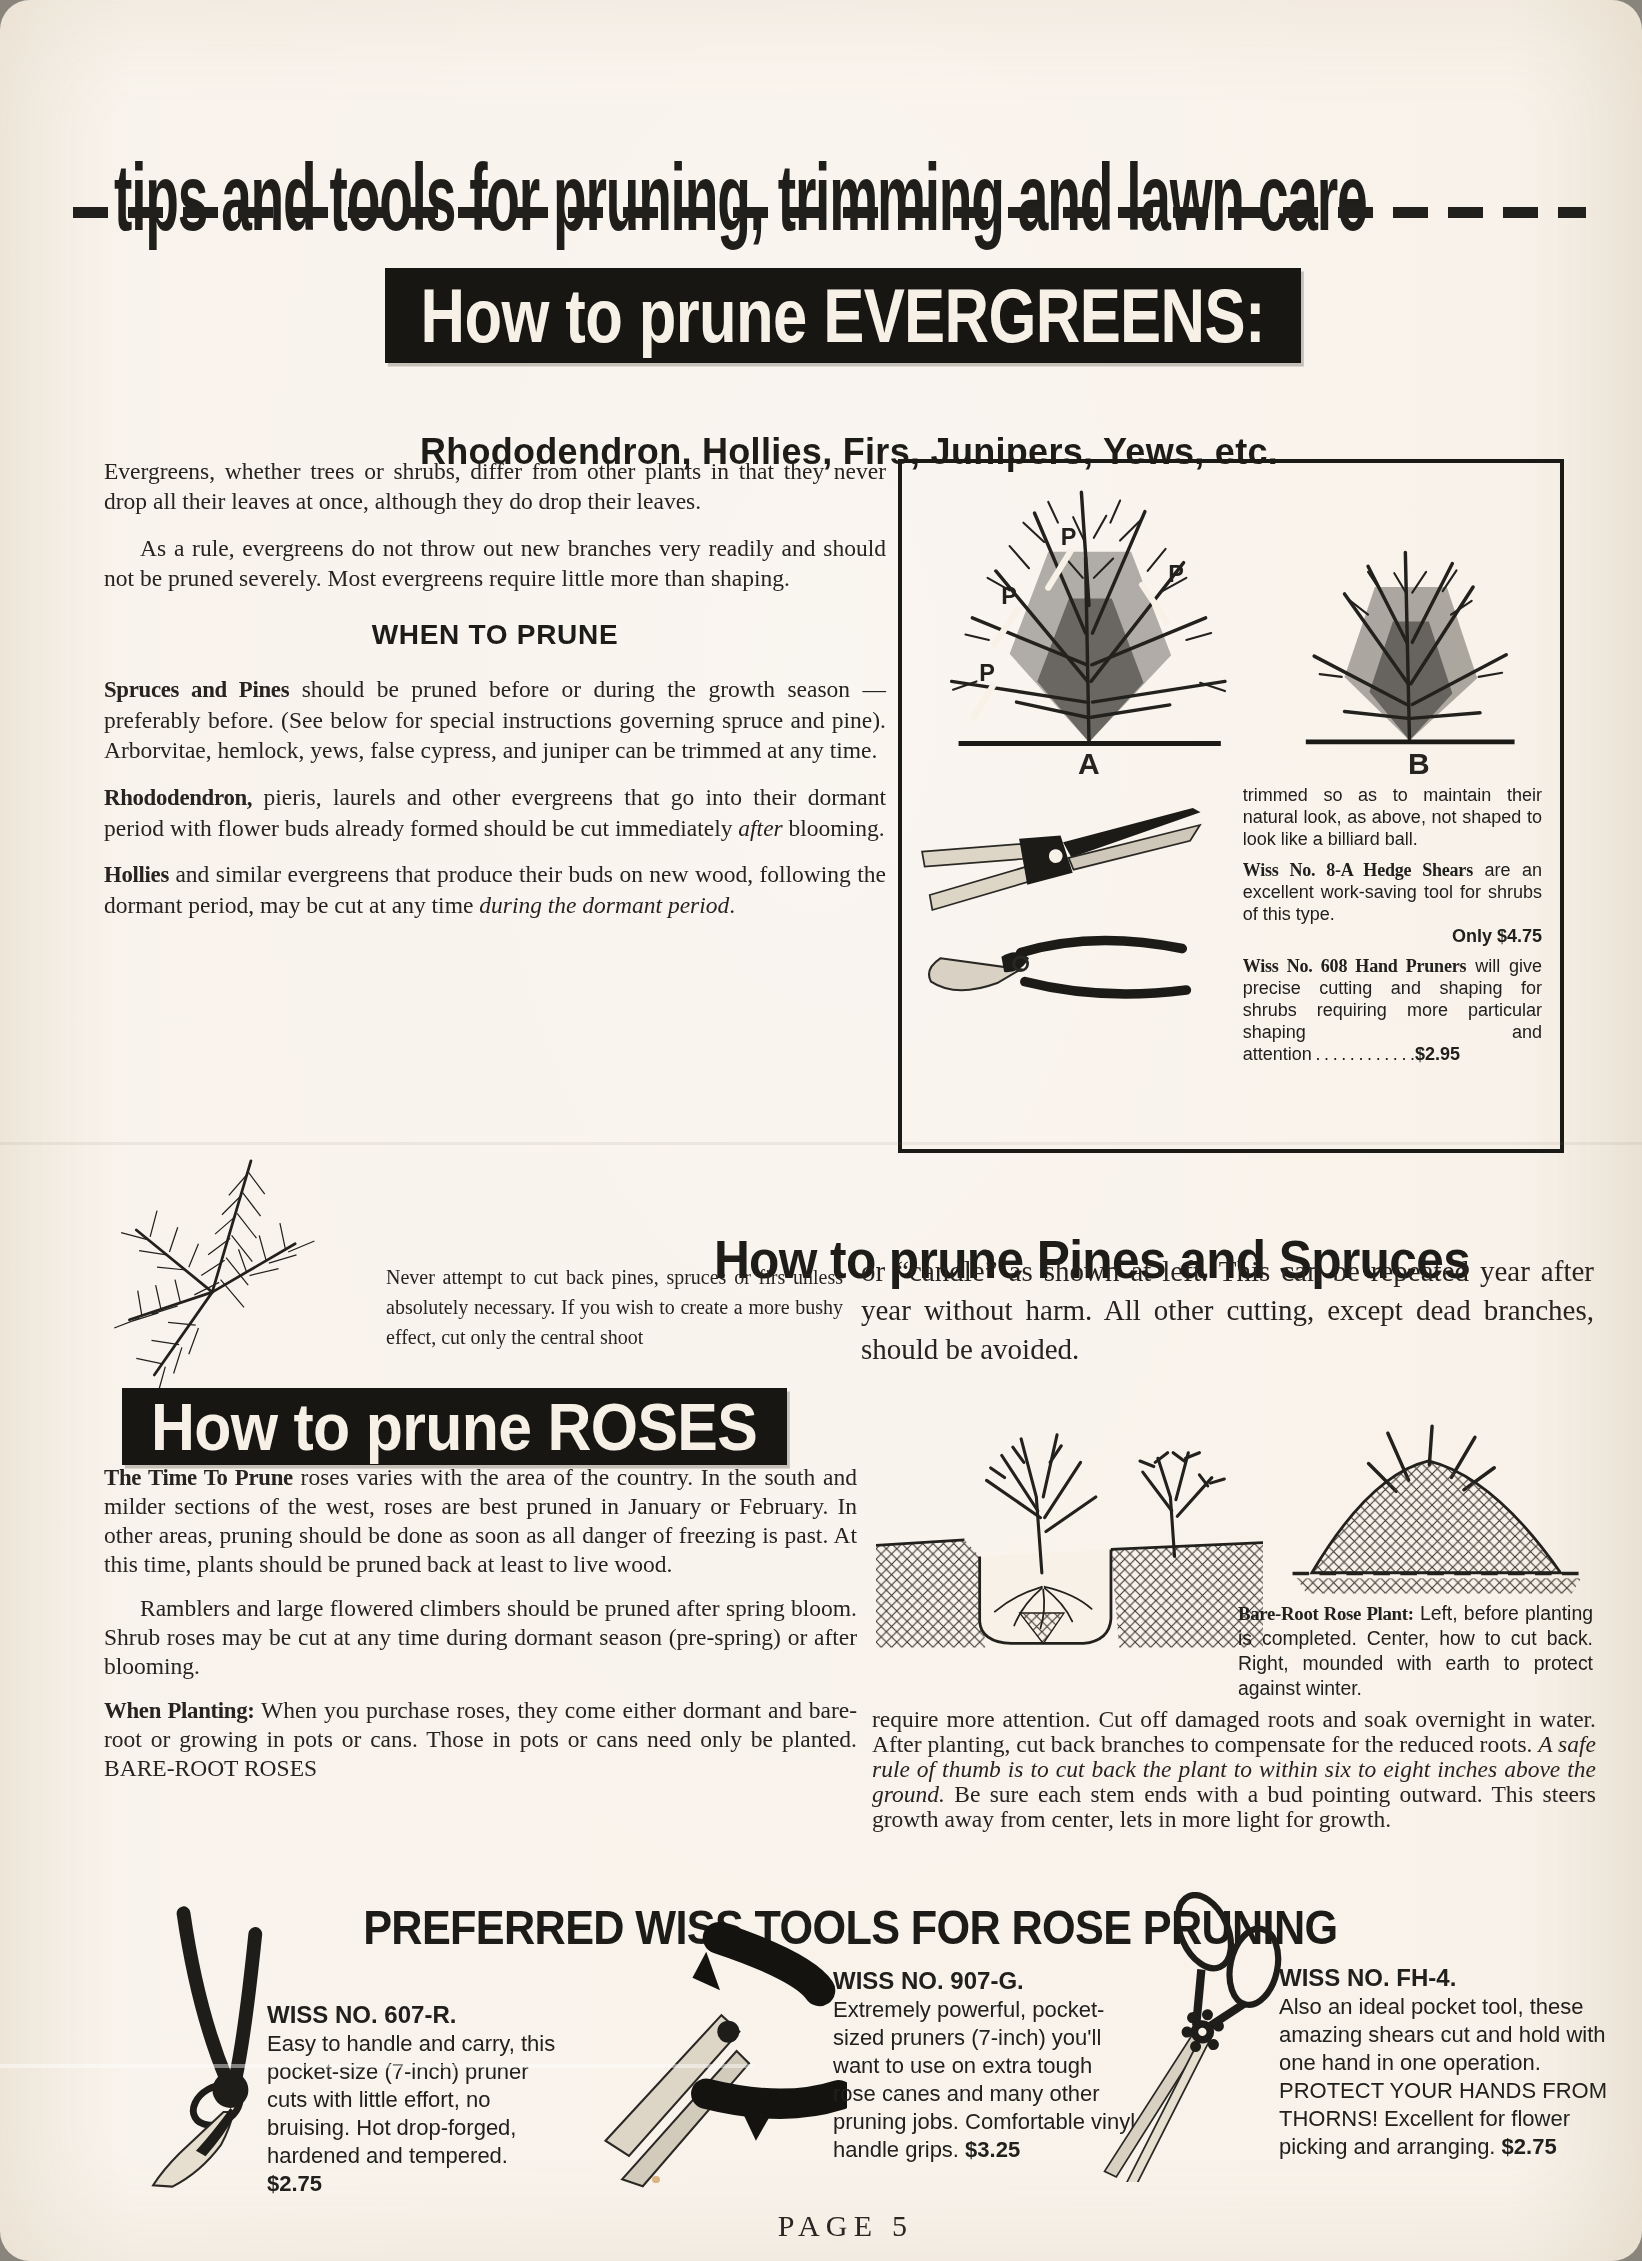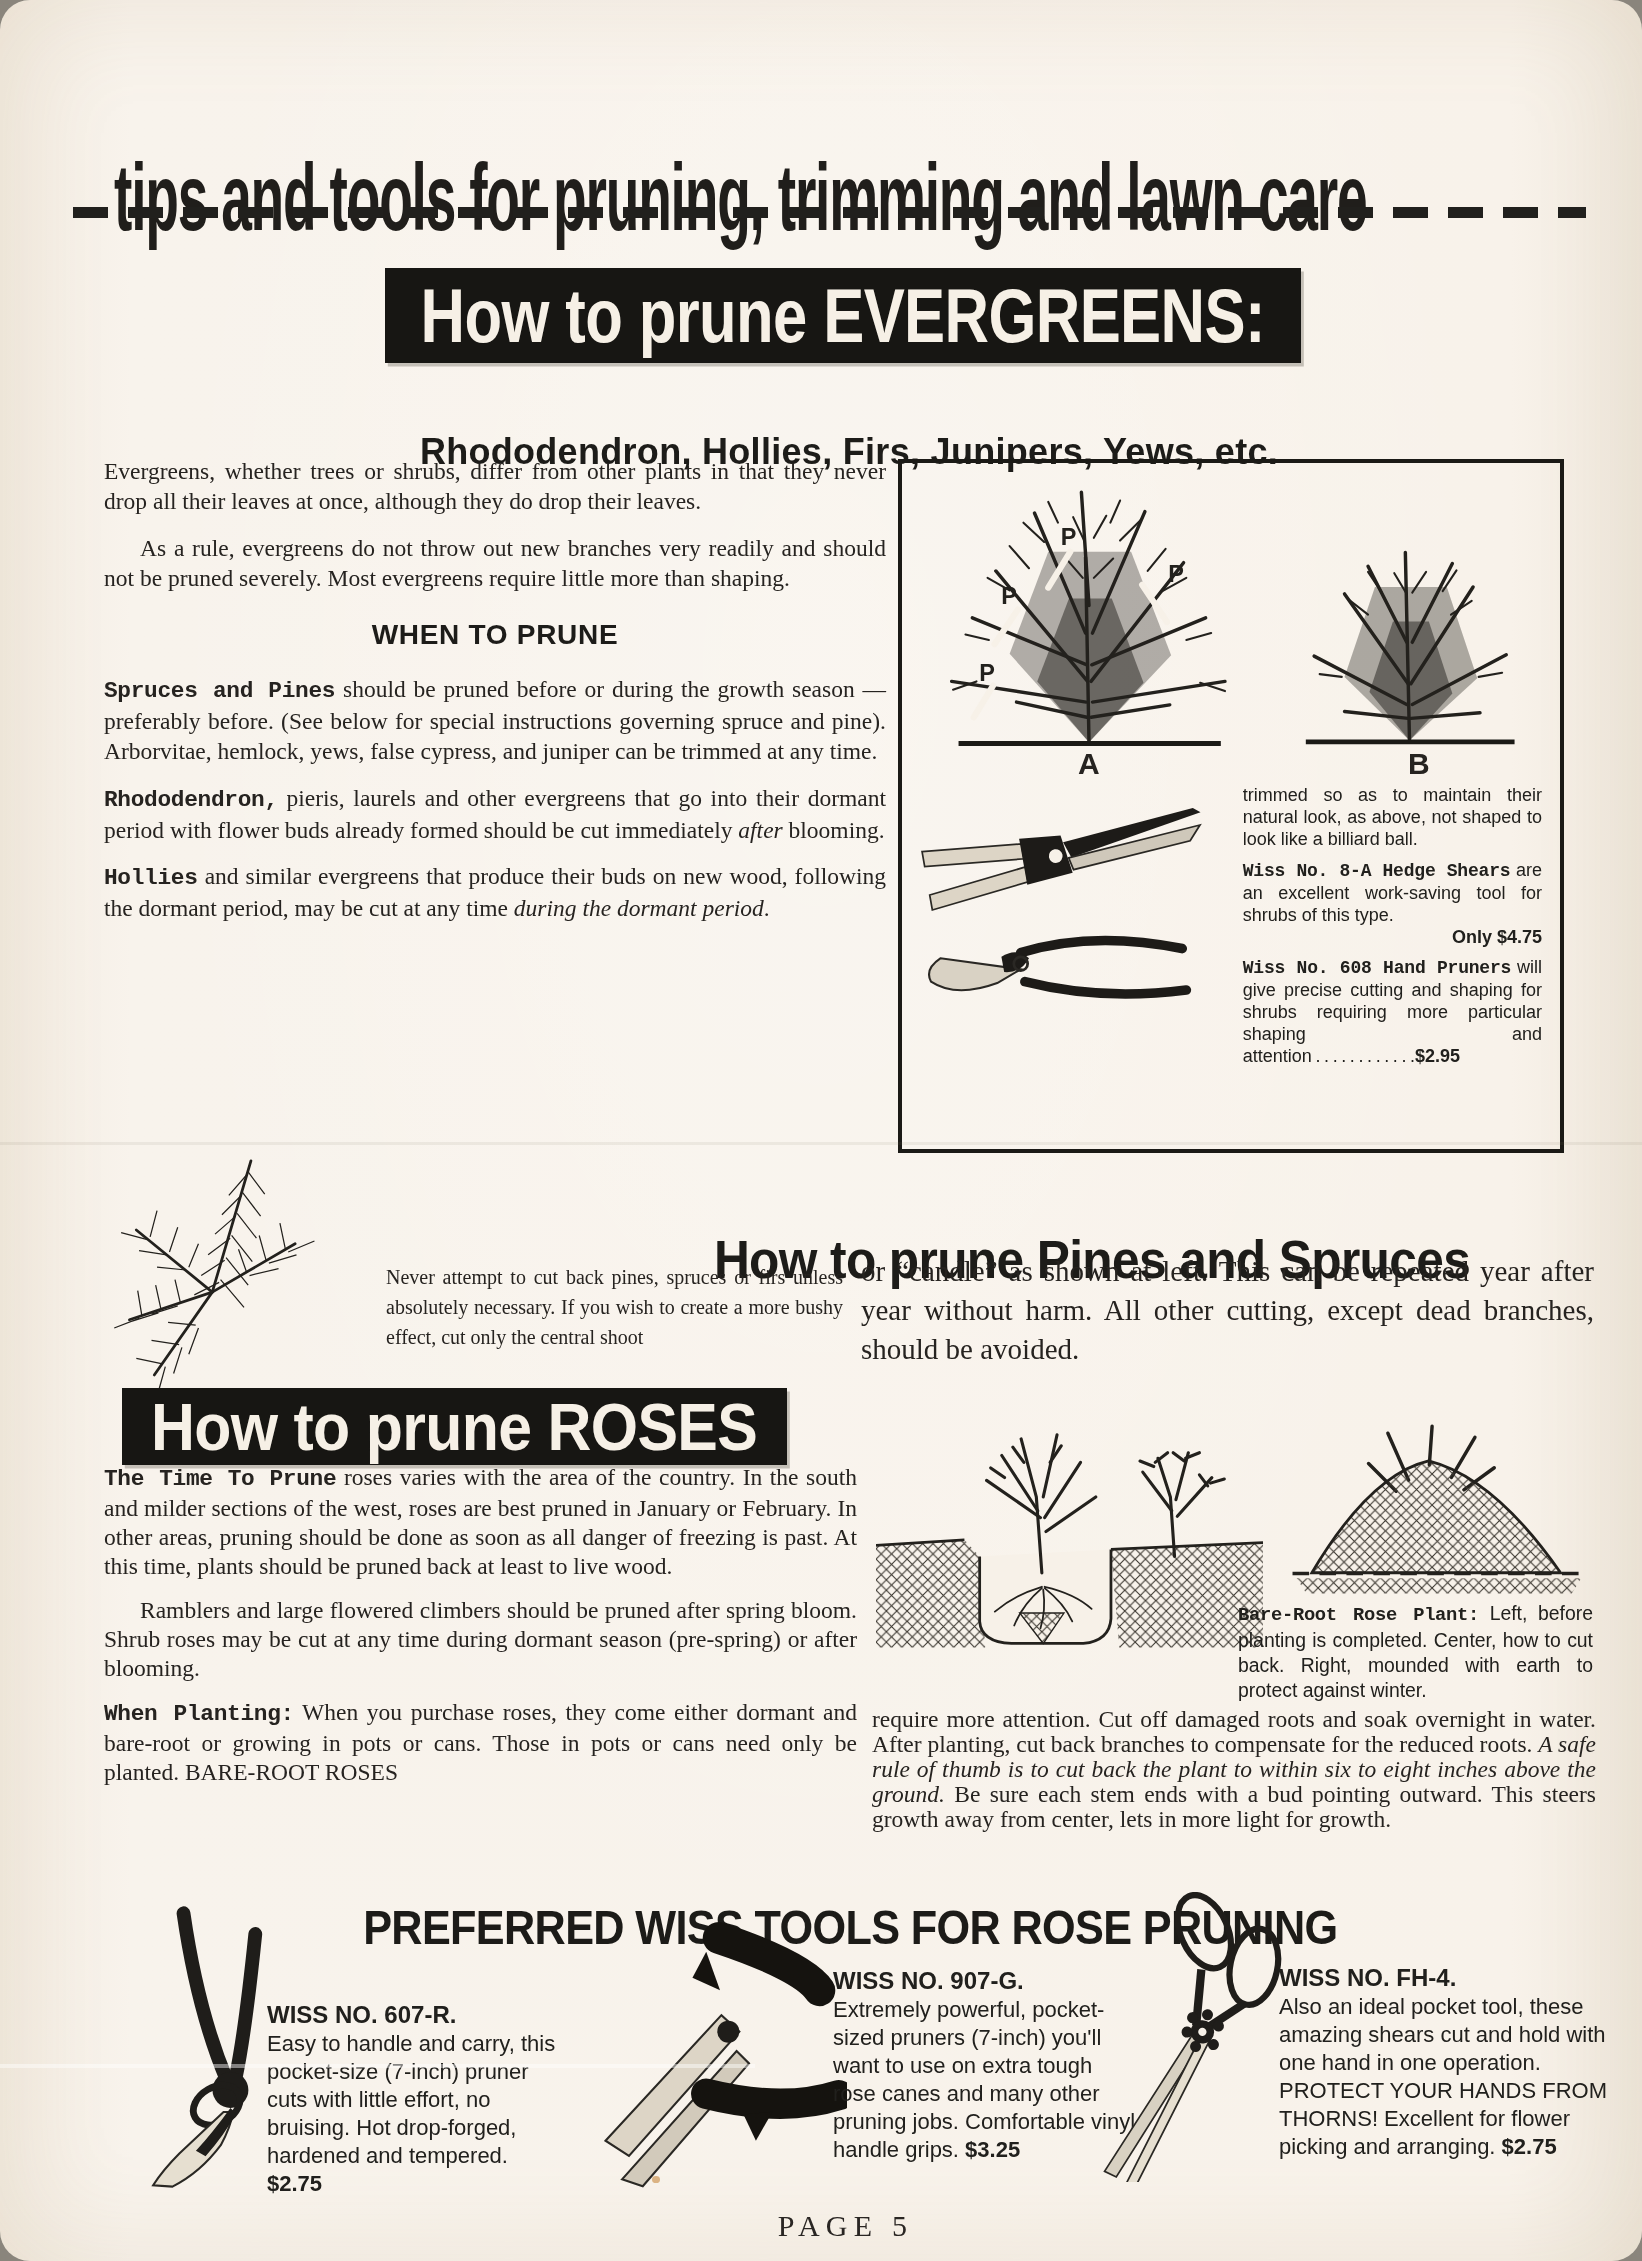--- a/index.html
+++ b/index.html
@@ -45,21 +45,21 @@
 
   .subtitle{
     left:173px;top:401px;width:1352px;text-align:center;
     font:700 36px "Liberation Sans", sans-serif;color:#1d1c19;letter-spacing:0.3px;
   }
 
   
   .bodycol{font-size:23.5px;line-height:30px;text-align:justify;}
   .bodycol p{margin:0 0 16.6px 0;}
   .bodycol p.indent{text-indent:36px;}
-  .lead{font-family:Liberation Mono, monospace;font-weight:700;font-size:.97em;letter-spacing:-0.3px;}
+  .lead{font-family:Liberation Serif, serif;font-weight:700;font-size:.97em;letter-spacing:-0.3px;}
   .col-evergreen{left:104px;top:456px;width:782px;}
   .when-heading{
     text-align:center;font:700 28px "Liberation Sans", sans-serif;
     letter-spacing:0.7px;margin:26px 0 23.5px 0;color:#1d1c19;
   }
 
   
   .ever-box{
     left:898px;top:459px;width:666px;height:694px;
     border:4.1px solid #1b1a16;box-sizing:border-box;

